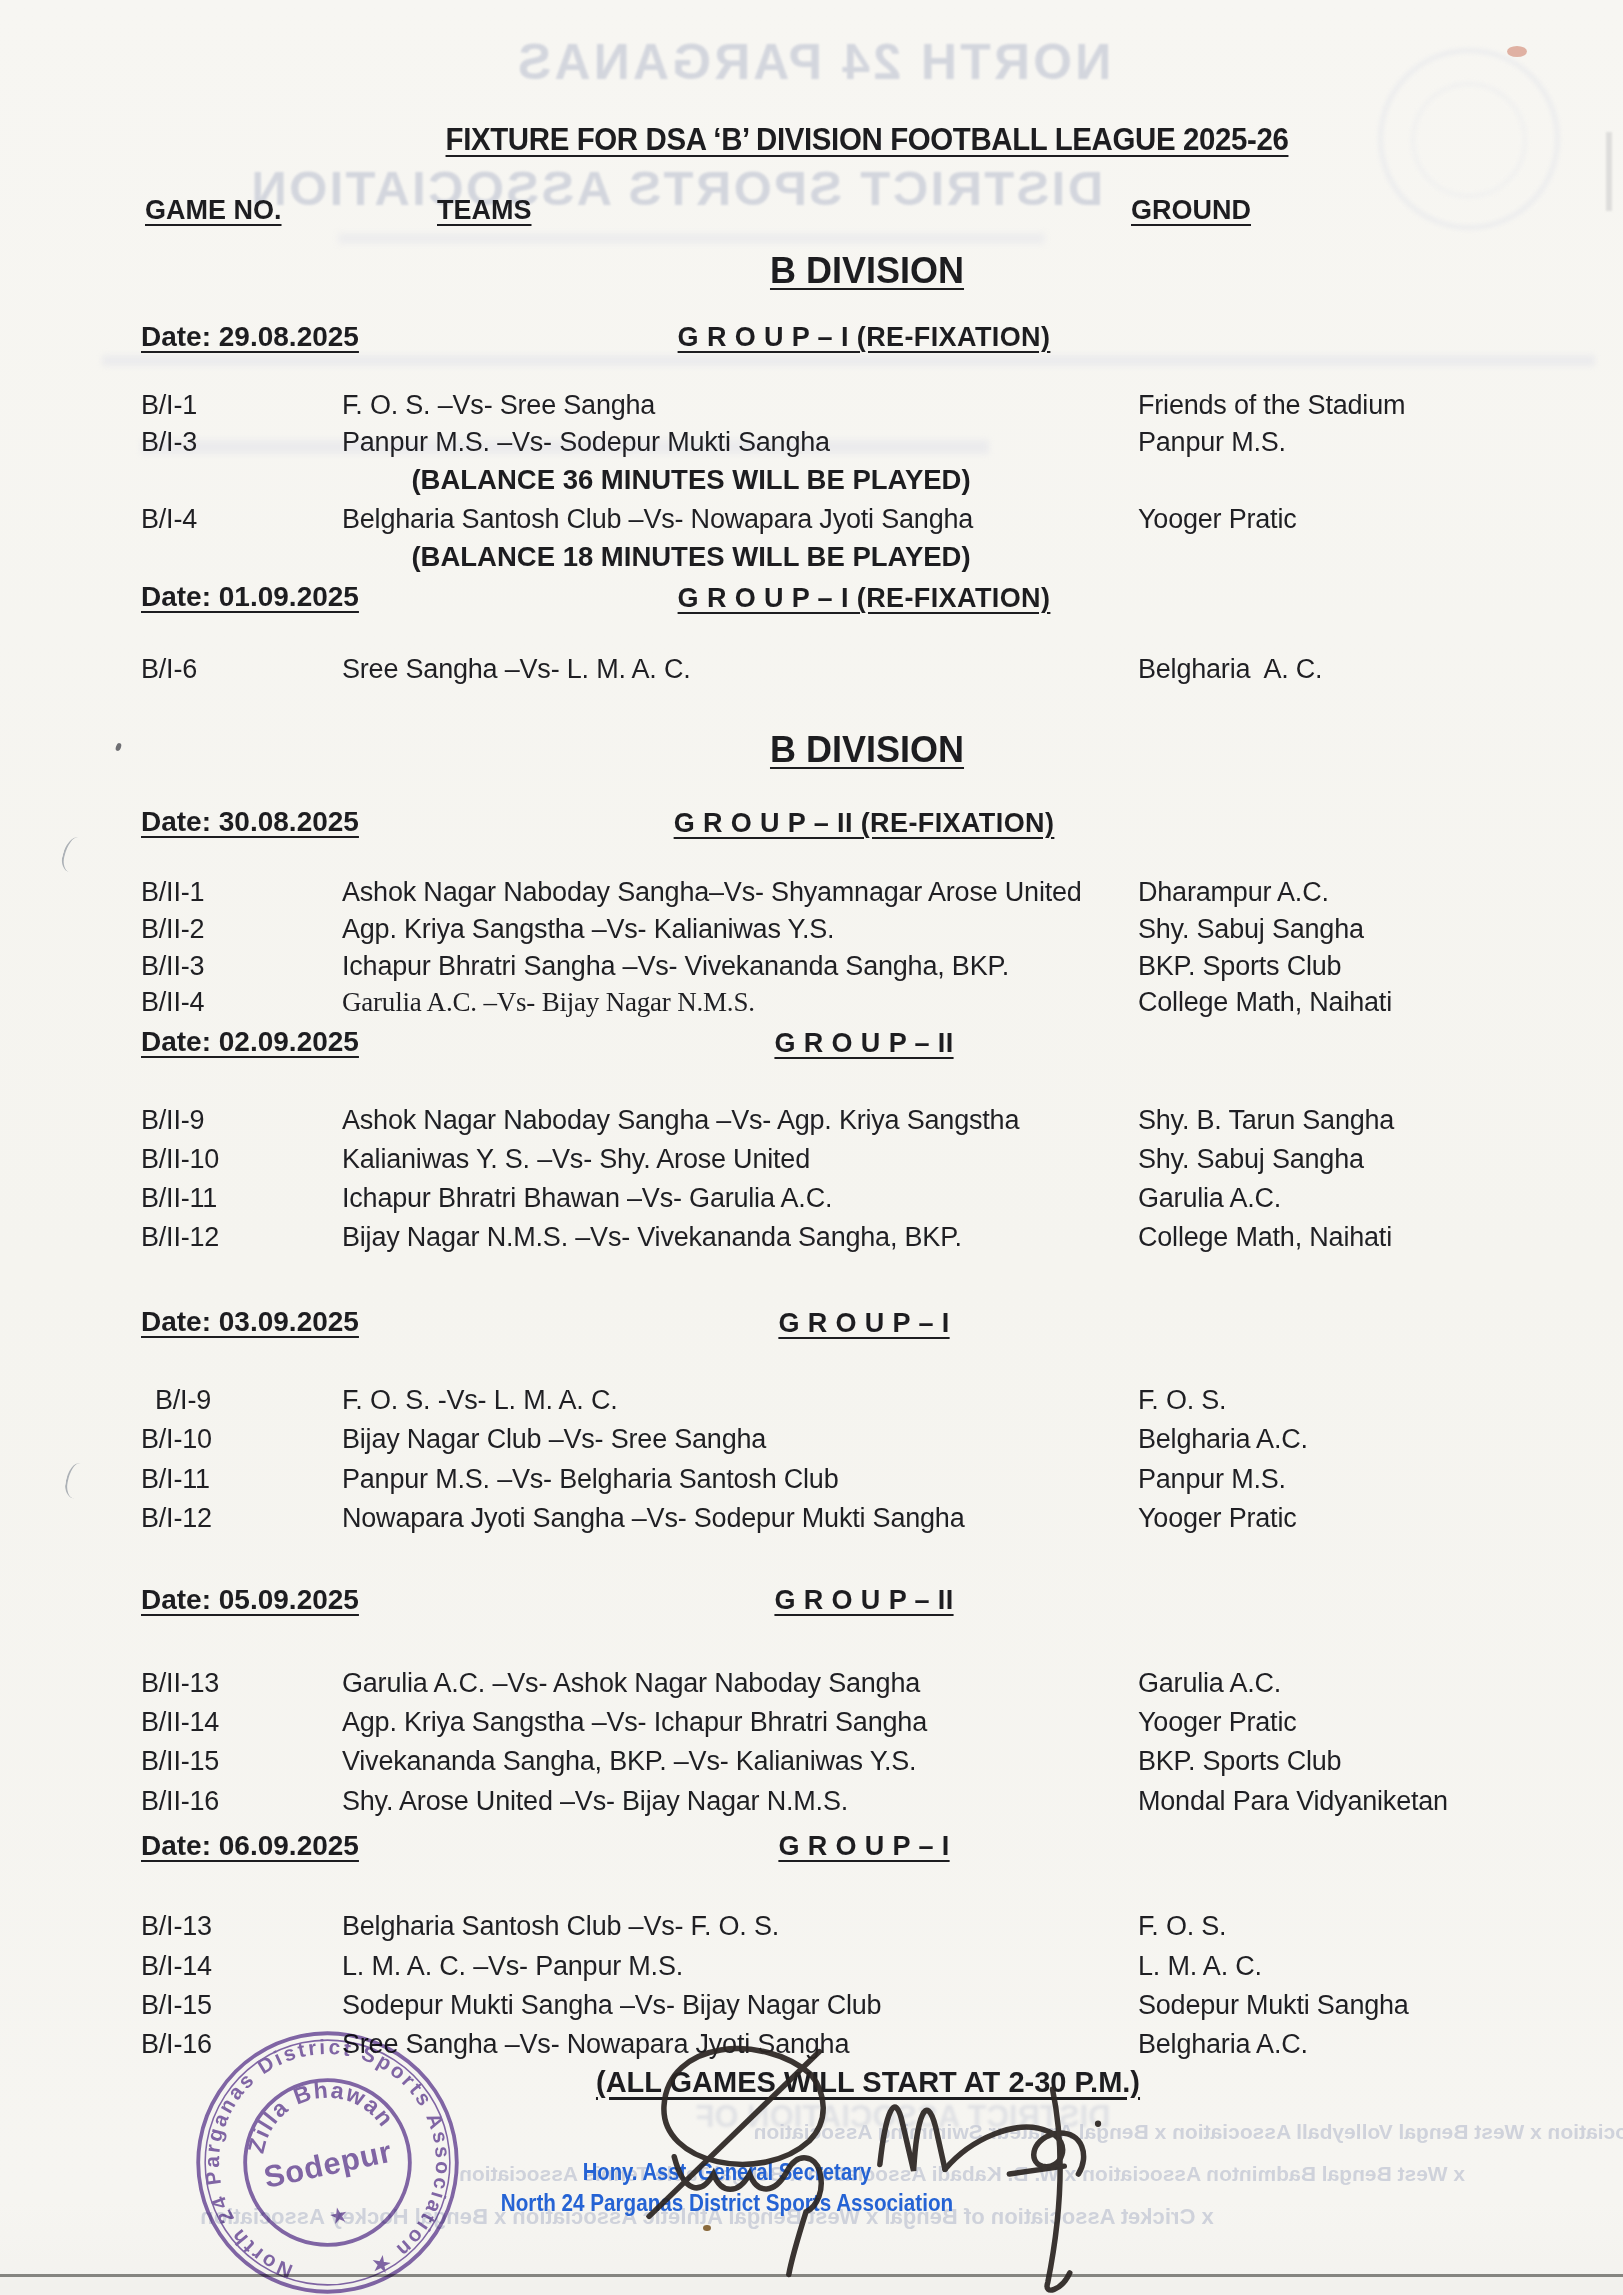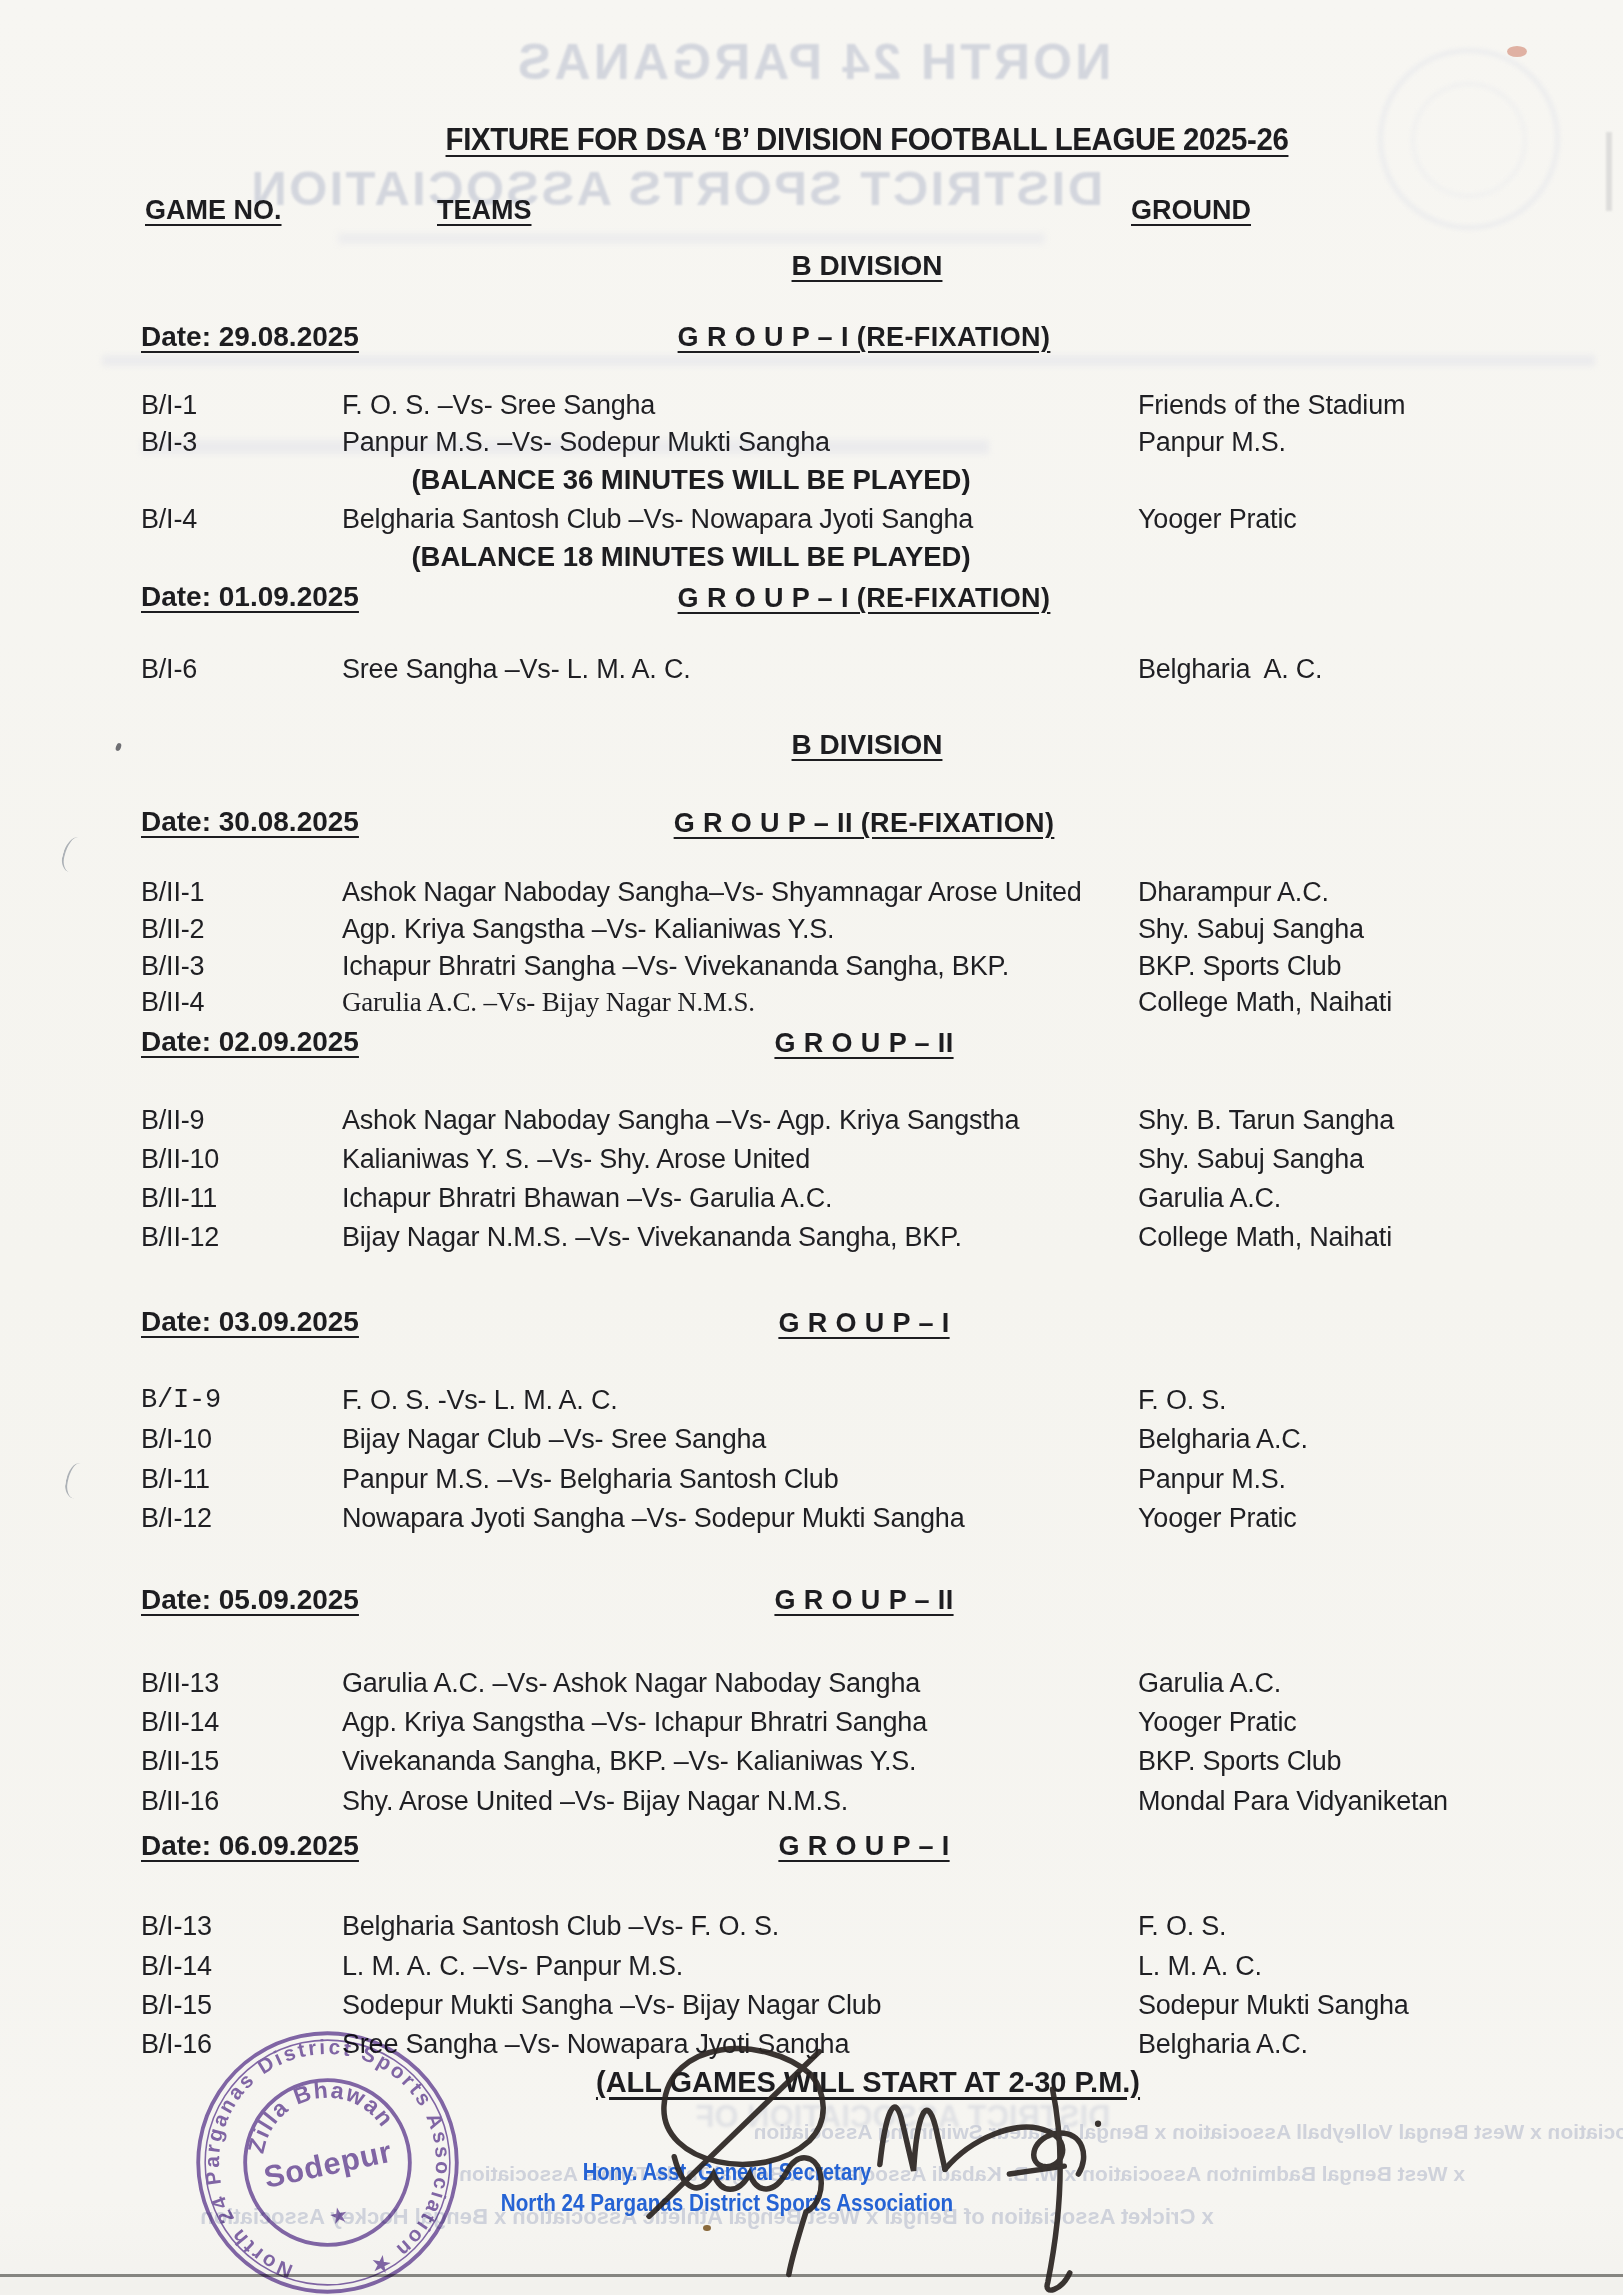--- a/index.html
+++ b/index.html
@@ -5,21 +5,21 @@
   html,body{margin:0;padding:0;background:#9a9a9a;}
   .page{position:relative;width:1624px;height:2295px;overflow:hidden;
         background:linear-gradient(180deg,#f7f6f2 0%,#f5f4ef 55%,#f6f5f1 96%,#f3f2ee 100%);
         font-family:"Liberation Sans",sans-serif;color:#1d1d20;}
   .abs{position:absolute;white-space:pre;}
   .b{font-weight:bold;}
   .u{text-decoration:underline;text-decoration-thickness:2.4px;text-underline-offset:4.7px;}
   .ctr{transform:translateX(-50%);}
   .title{font-size:32px;letter-spacing:-0.4px;transform:translateX(-50%) scaleX(.92);}
   .colhead{font-size:27px;}
-  .divhead{font-size:28px;}
+  .divhead{font-size:36px;}
   .datelabel{font-size:28px;}
   .group{font-size:27px;letter-spacing:0.4px;}
   .cell{font-size:27px;letter-spacing:-0.2px;color:#1f1f23;}
   .note{font-size:27.5px;}
   .fnote{font-size:29px;text-decoration-thickness:3.1px;}
   
   .ghost{position:absolute;font-weight:bold;color:#c6cad6;opacity:.72;filter:blur(0.9px);white-space:nowrap;}
   .mir{transform:translateX(-50%) scaleX(-1);}
   .stripe{position:absolute;background:#e2e3ea;filter:blur(3.1px);opacity:.55;}
   .glogo{position:absolute;left:1379px;top:49px;width:174px;height:174px;border:3.1px solid #dde0e9;
@@ -117,21 +117,21 @@
         <div class="abs cell" style="left: 342px; top: 1144px;">Kalianiwas Y. S. –Vs- Shy. Arose United</div>
         <div class="abs cell" style="left: 1138px; top: 1144px;">Shy. Sabuj Sangha</div>
         <div class="abs cell" style="left: 141px; top: 1183px;">B/II-11</div>
         <div class="abs cell" style="left: 342px; top: 1183px;">Ichapur Bhratri Bhawan –Vs- Garulia A.C.</div>
         <div class="abs cell" style="left: 1138px; top: 1183px;">Garulia A.C.</div>
         <div class="abs cell" style="left: 141px; top: 1222px;">B/II-12</div>
         <div class="abs cell" style="left: 342px; top: 1222px;">Bijay Nagar N.M.S. –Vs- Vivekananda Sangha, BKP.</div>
         <div class="abs cell" style="left: 1138px; top: 1222px;">College Math, Naihati</div>
         <div class="abs b u datelabel" style="left: 141px; top: 1306px;">Date: 03.09.2025</div>
         <div class="abs b u group ctr" style="left: 864px; top: 1308px;">G R O U P – I</div>
-        <div class="abs cell" style="left: 141px; top: 1385px; font-family: Liberation Mono, monospace;">B/I-9</div>
+        <div class="abs cell" style="left: 155px; top: 1385px;">B/I-9</div>
         <div class="abs cell" style="left: 342px; top: 1385px;">F. O. S. -Vs- L. M. A. C.</div>
         <div class="abs cell" style="left: 1138px; top: 1385px;">F. O. S.</div>
         <div class="abs cell" style="left: 141px; top: 1424px;">B/I-10</div>
         <div class="abs cell" style="left: 342px; top: 1424px;">Bijay Nagar Club –Vs- Sree Sangha</div>
         <div class="abs cell" style="left: 1138px; top: 1424px;">Belgharia A.C.</div>
         <div class="abs cell" style="left: 141px; top: 1464px;">B/I-11</div>
         <div class="abs cell" style="left: 342px; top: 1464px;">Panpur M.S. –Vs- Belgharia Santosh Club</div>
         <div class="abs cell" style="left: 1138px; top: 1464px;">Panpur M.S.</div>
         <div class="abs cell" style="left: 141px; top: 1503px;">B/I-12</div>
         <div class="abs cell" style="left: 342px; top: 1503px;">Nowapara Jyoti Sangha –Vs- Sodepur Mukti Sangha</div>

